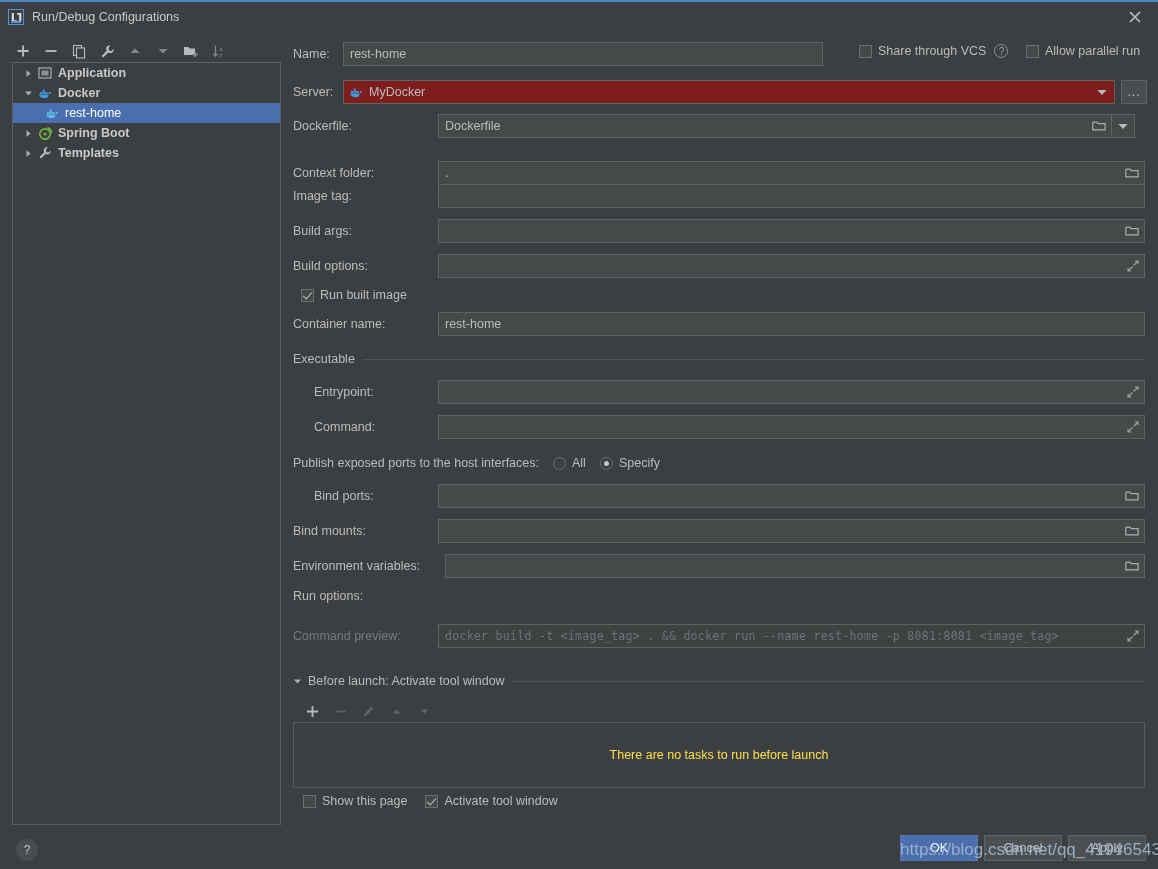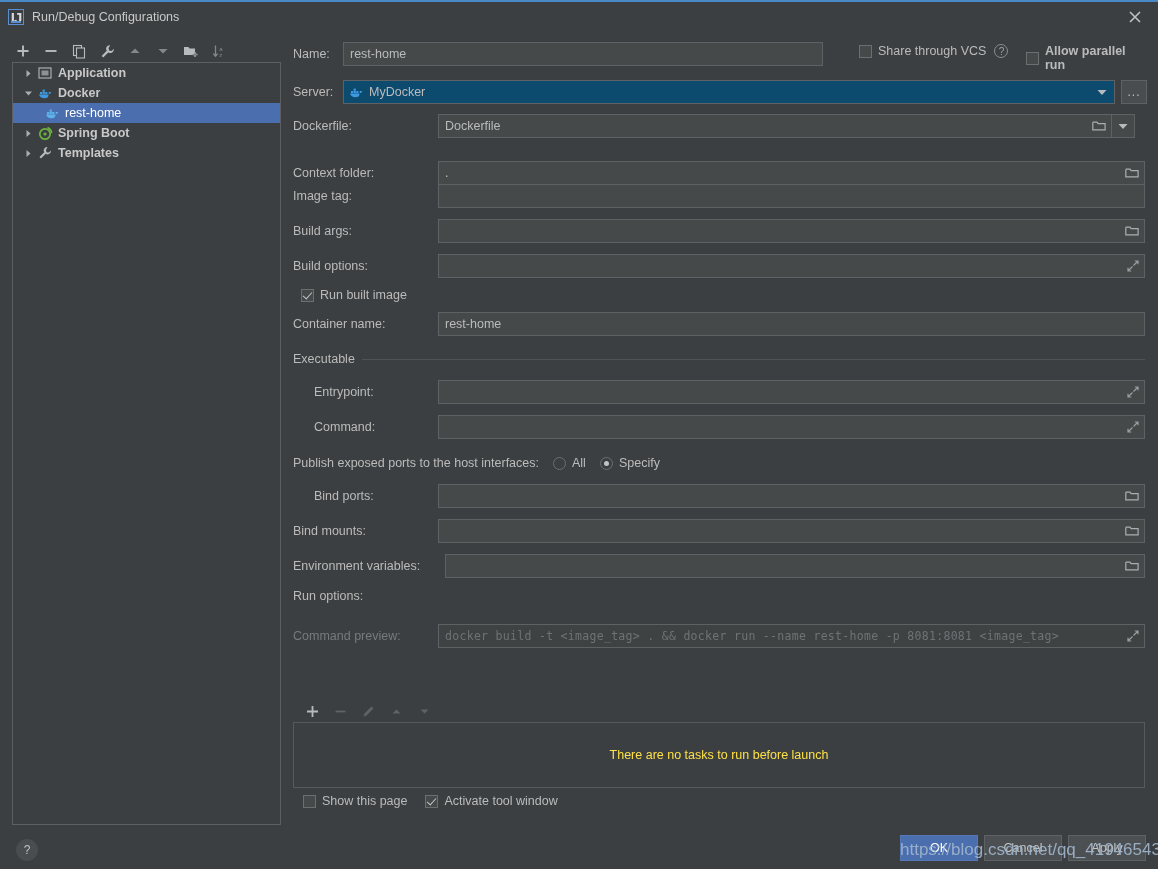--- a/index.html
+++ b/index.html
@@ -123,21 +123,21 @@
     display: flex; align-items: center; justify-content: center;
     cursor: pointer;
   }
   .inner-icon {
     position: absolute; right: 5px; top: 50%; transform: translateY(-50%);
     display: flex; align-items: center; justify-content: center;
     cursor: pointer;
   }
 
   .combo {
-    background: #0c4a6e; border: 1px solid #5e6264;
+    background: #7f1d1d; border: 1px solid #5e6264;
     height: 24px; display: flex; align-items: center;
     padding-left: 5px; font-size: 12.5px; color: #bbbbbb;
     position: relative; cursor: pointer;
   }
   .combo .arrow { position: absolute; right: 7px; top: 50%; transform: translateY(-50%); }
 
   .ellipsis-btn {
     width: 26px; height: 24px;
     background: #4a4d4f; border: 1px solid #5e6264;
     display: flex; align-items: center; justify-content: center;
@@ -368,21 +368,21 @@
 
     <div class="row" style="left:0; top:4px;">
       <span class="lbl" style="width:50px;">Name:</span>
       <span class="field" style="width:480px;">rest-home</span>
     </div>
     <div class="row" style="left:566px; top:6px;">
       <span class="cb"></span>
       <span class="cb-label">Share through VCS</span>
       <span class="help-circle" style="margin-left:8px;">?</span>
     </div>
-    <div class="row" style="left:733px; top:6px;font-weight:bold;">
+    <div class="row" style="left:733px; top:6px;">
       <span class="cb"></span>
       <span class="cb-label">Allow parallel run</span>
     </div>
 
     <div class="row" style="left:0; top:42px;">
       <span class="lbl" style="width:50px;">Server:</span>
       <span class="combo" style="width:772px;">
         <span style="display:inline-flex;align-items:center;margin-right:5px;">
           <svg width="15" height="13" viewBox="0 0 15 13">
             <rect x="2" y="5" width="2.2" height="2.2" fill="#3d9ae0"></rect>
@@ -557,20 +557,29 @@
         <span>docker build -t &lt;image_tag&gt; . &amp;&amp; docker run --name rest-home -p 8081:8081 &lt;image_tag&gt;</span>
         <span class="inner-icon">
           <svg width="12" height="12" viewBox="0 0 12 12">
             <path d="M6.5 5.5 L11 1 M7.8 1 H11 V4.2" stroke="#9a9ea0" stroke-width="1.2" fill="none"></path>
             <path d="M5.5 6.5 L1 11 M4.2 11 H1 V7.8" stroke="#9a9ea0" stroke-width="1.2" fill="none"></path>
           </svg>
         </span>
       </span>
     </div>
 
+    <div class="group-title" style="left:0; top:636px; width:852px;">
+      <span style="display:inline-flex;align-items:center;margin-right:6px;">
+        <svg width="9" height="9" viewBox="0 0 9 9">
+            <path d="M1 2.5 L8 2.5 L4.5 6.5 Z" fill="#a9aeb1"></path>
+          </svg>
+      </span>
+      <span class="gt-text">Before launch: Activate tool window</span>
+      <span class="group-line"></span>
+    </div>
 
     <div class="bl-toolbar" style="left:6px; top:662px;">
       <span class="bl-btn">
         <svg width="13" height="13" viewBox="0 0 13 13">
             <path d="M6.5 1 V12 M1 6.5 H12" stroke="#b6bbbe" stroke-width="1.8" fill="none"></path>
           </svg>
       </span>
       <span class="bl-btn">
         <svg width="13" height="13" viewBox="0 0 13 13">
             <path d="M1.5 6.5 H11.5" stroke="#5f6365" stroke-width="1.8" fill="none"></path>

